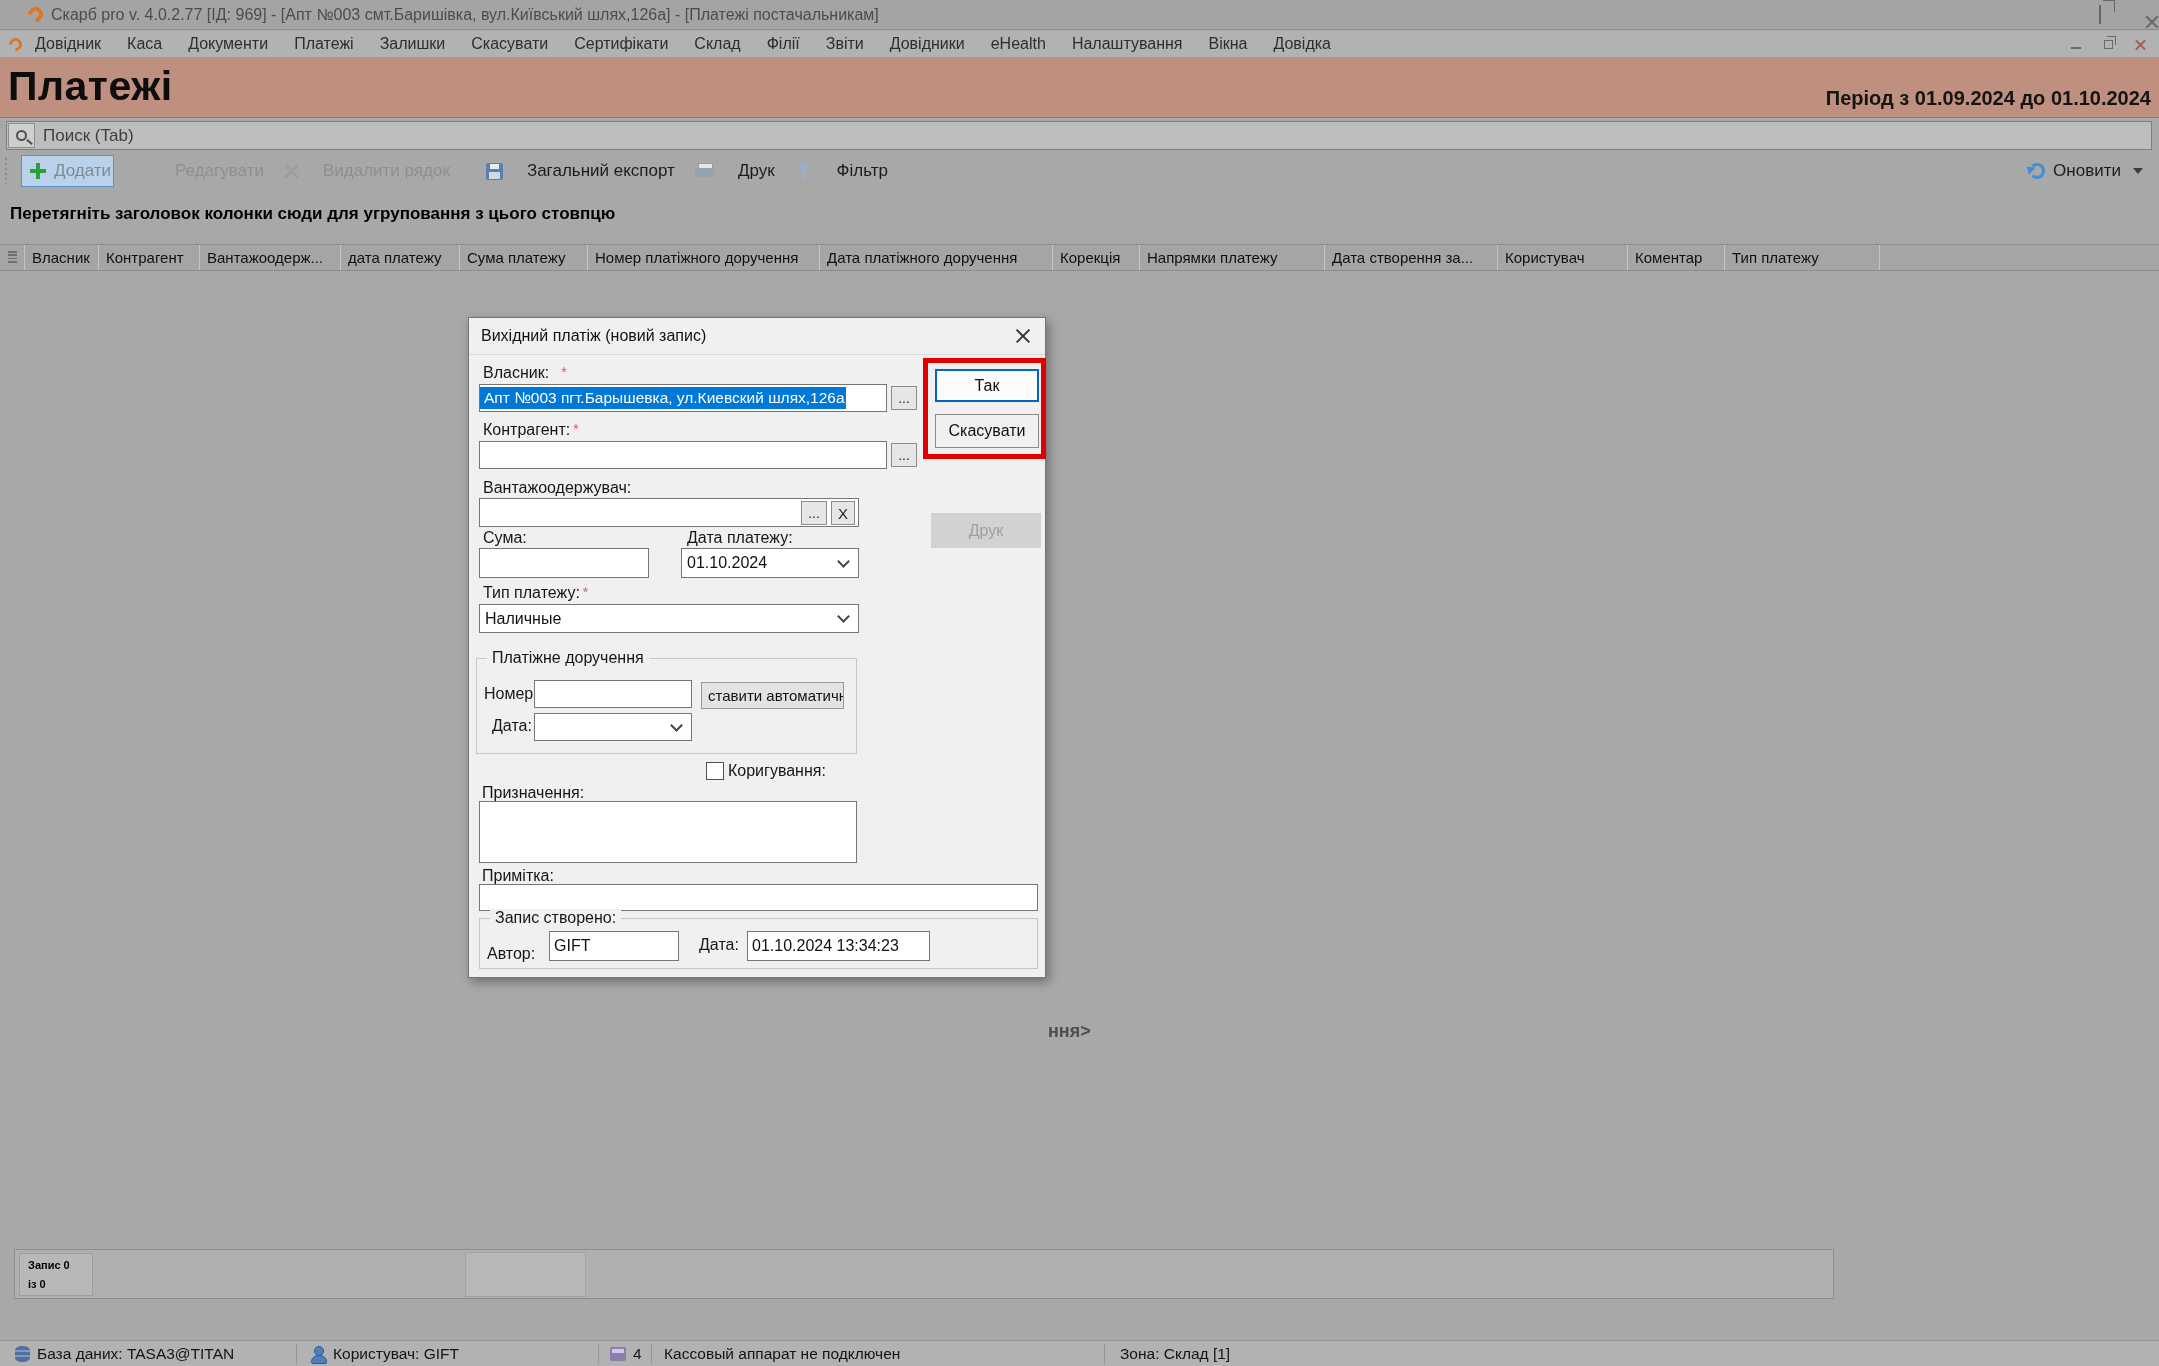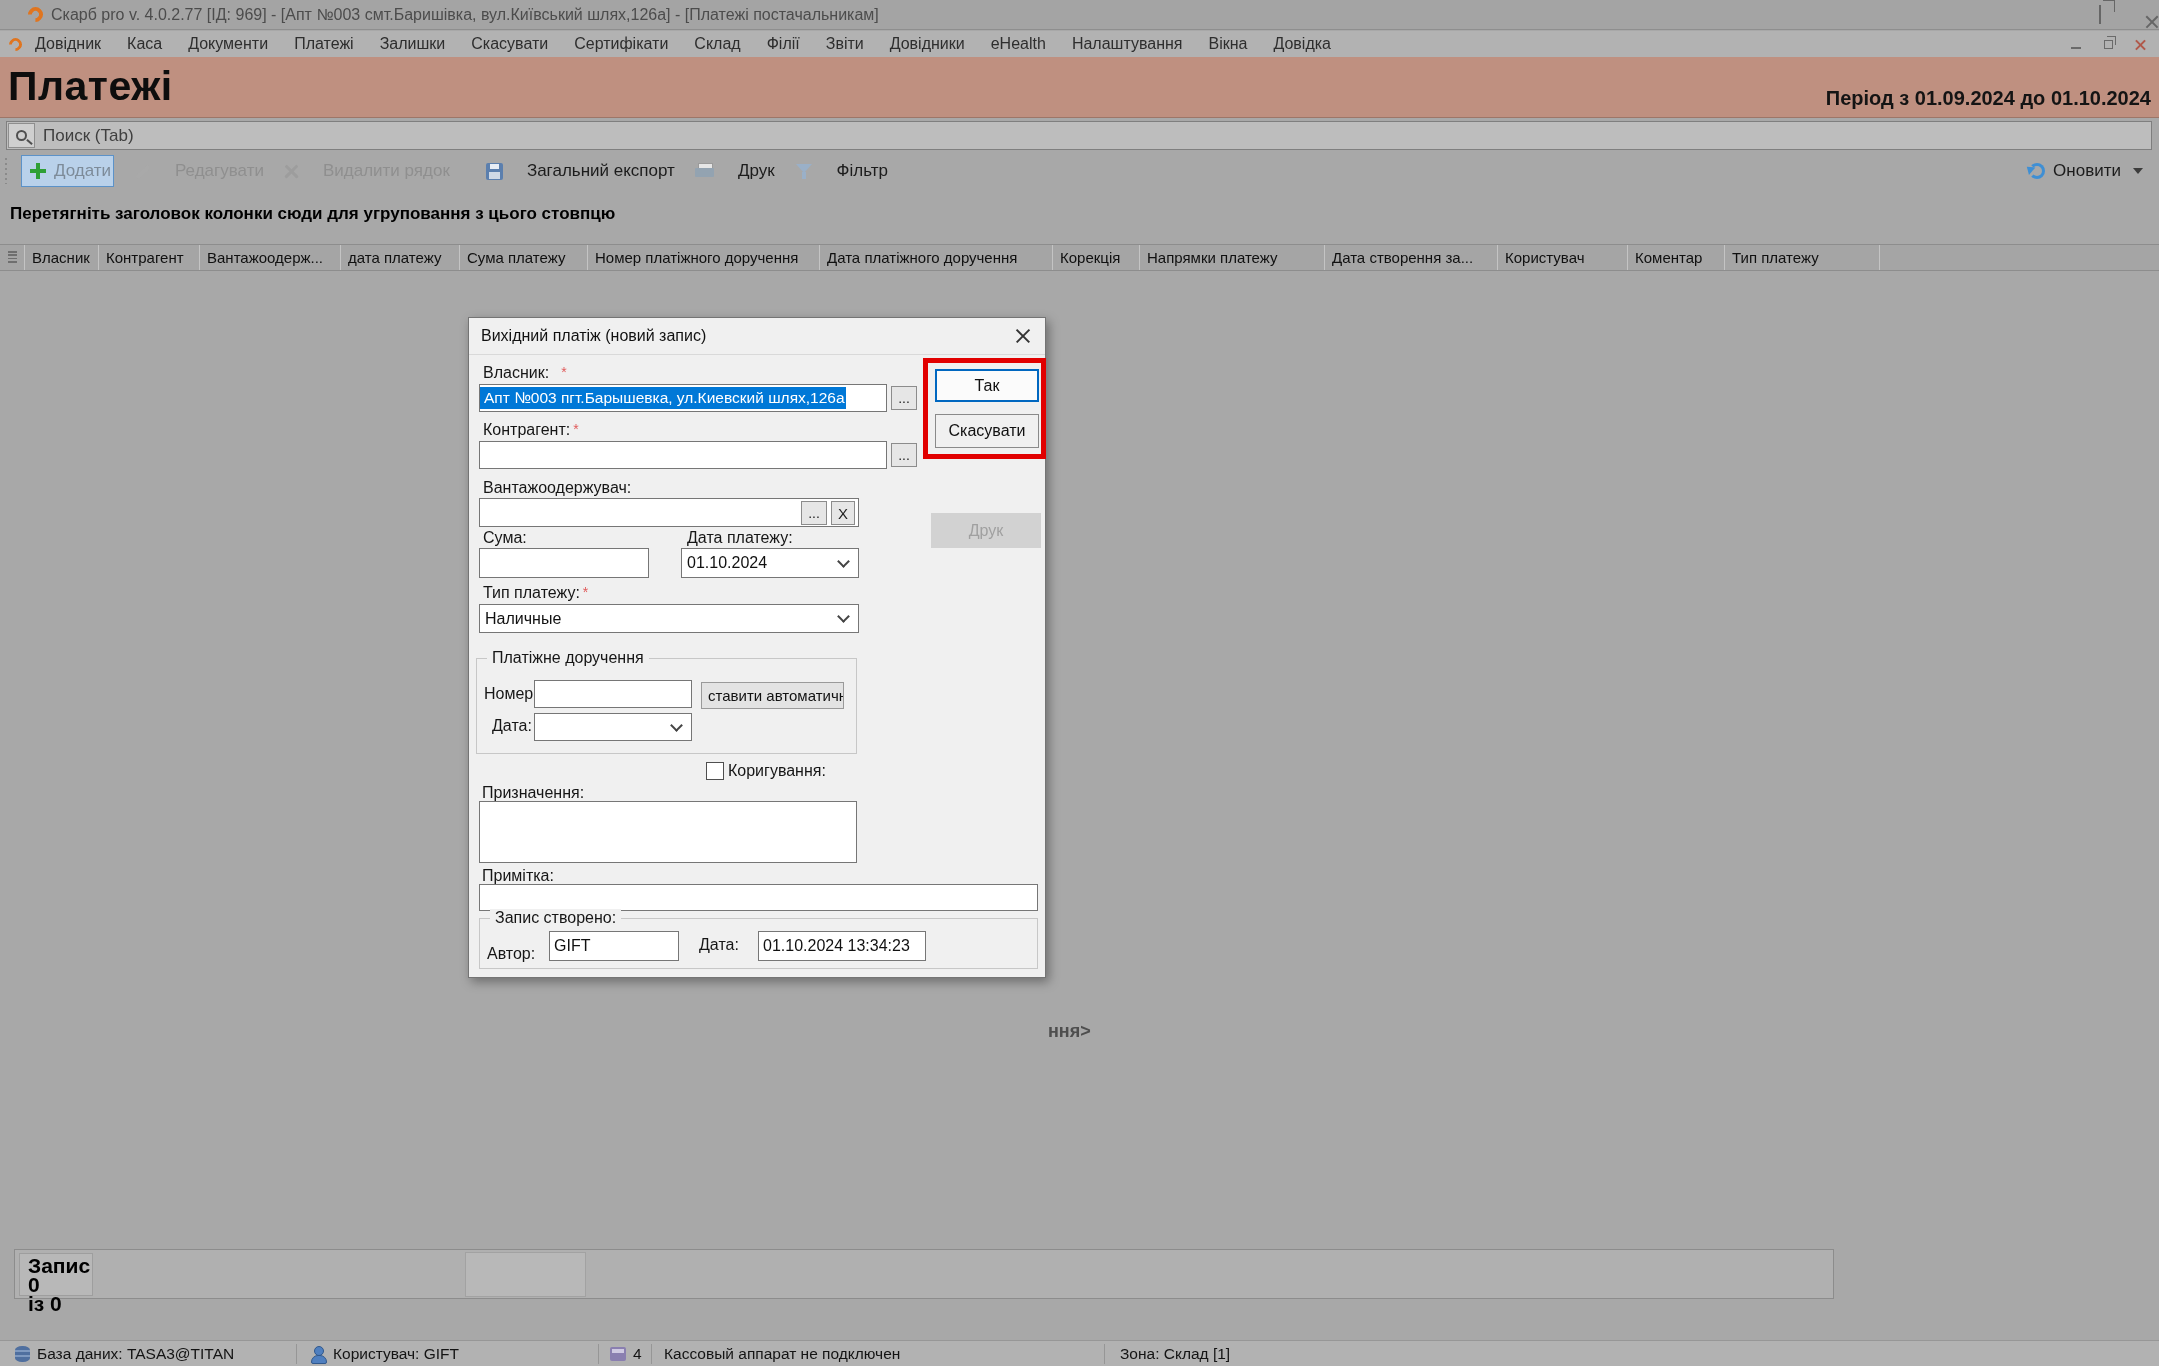--- a/index.html
+++ b/index.html
@@ -102,21 +102,21 @@
   .groupbox .gb-label{position:absolute;left:10px;top:-10px;background:#f0f0f0;padding:0 5px;font-size:16px;color:#161616;white-space:nowrap;}
   .checkbox{position:absolute;width:18px;height:18px;background:#fff;border:1.6px solid #4f4f4f;}
   .btn{position:absolute;display:flex;align-items:center;justify-content:center;font-size:16px;color:#111;}
   .btn-ok{background:#fbfbfb;border:2px solid #0067c0;}
   .btn-cancel{background:#f0f0f0;border:1px solid #8a8a8a;}
   .btn-print-disabled{background:#d2d2d2;color:#a0a0a0;border:none;}
   .btn-auto{background:#e3e3e3;border:1px solid #9a9a9a;font-size:15px;white-space:nowrap;overflow:hidden;justify-content:flex-start;padding-left:6px;}
   .red-box{position:absolute;left:454px;top:40px;width:123px;height:101px;border:5px solid #e10000;pointer-events:none;z-index:5;}
   
   .footer-strip{position:absolute;left:14px;top:1249px;width:1820px;height:50px;background:#b0b0b0;border:1px solid #8c8c8c;}
-  .rec-cell{position:absolute;left:4px;top:3px;width:74px;height:43px;background:#b8b8b8;border:1px solid #9e9e9e;padding:2px 0 0 8px;font-size:21px;font-weight:bold;line-height:19px;color:#000;}
+  .rec-cell{position:absolute;left:4px;top:3px;width:74px;height:43px;background:#b8b8b8;border:1px solid #9e9e9e;padding:2px 0 0 8px;font-size:11px;font-weight:bold;line-height:19px;color:#000;}
   .blank-cell{position:absolute;left:450px;top:2px;width:121px;height:45px;background:#b8b8b8;border:1px solid #a2a2a2;}
   .tabs-row{position:absolute;left:0;top:1303px;right:0;height:34px;}
   .tab{position:absolute;top:0;height:34px;display:flex;align-items:center;padding-left:7px;font-size:16px;color:#111;white-space:nowrap;}
   .tab-home{left:10px;width:173px;background:#acacac;border:2px solid #3f3f3f;}
   .tab-active{left:197px;width:184px;background:#e8c49c;border:2px solid #4f87c4;}
   .statusbar{position:absolute;left:0;top:1340px;right:0;height:26px;background:#b2b2b2;border-top:1px solid #979797;font-size:15.5px;color:#141414;}
   .sb-item{position:absolute;top:0;height:26px;display:flex;align-items:center;gap:7px;white-space:nowrap;}
   .sb-sep{position:absolute;top:3px;width:1px;height:20px;background:#969696;}
   .icon-db{position:relative;width:15px;height:16px;background:#4f6f9f;border-radius:7px/4px;flex:0 0 auto;}
   .icon-db::before{content:"";position:absolute;left:0;top:4px;width:15px;height:2px;background:#7e99c0;}
@@ -300,21 +300,21 @@
     <div class="field" style="left:10px;top:566px;width:559px;height:27px;"></div>
 
     <div class="groupbox" style="left:10px;top:600px;width:559px;height:51px;">
       <span class="gb-label">Запис створено:</span>
     </div>
     <span class="lbl" style="left:18px;top:618px;margin-top:9px;">Автор:</span>
     <div class="field" style="left:80px;top:613px;width:130px;height:30px;">
         <span class="pad">GIFT</span>
       </div>
     <span class="lbl" style="left:230px;top:618px;">Дата:</span>
-    <div class="field" style="left:289px;top:613px;width:168px;height:30px;">
+    <div class="field" style="left:278px;top:613px;width:183px;height:30px;">
         <span class="pad">01.10.2024 13:34:23</span>
       </div>
 
     <span class="btn btn-ok" style="left:466px;top:51px;width:104px;height:33px;">Так</span>
     <span class="btn btn-cancel" style="left:466px;top:96px;width:104px;height:34px;">Скасувати</span>
     <span class="red-box"></span>
     <span class="btn btn-print-disabled" style="left:462px;top:195px;width:110px;height:35px;">Друк</span>
   </div>
 
   <div class="footer-strip">

